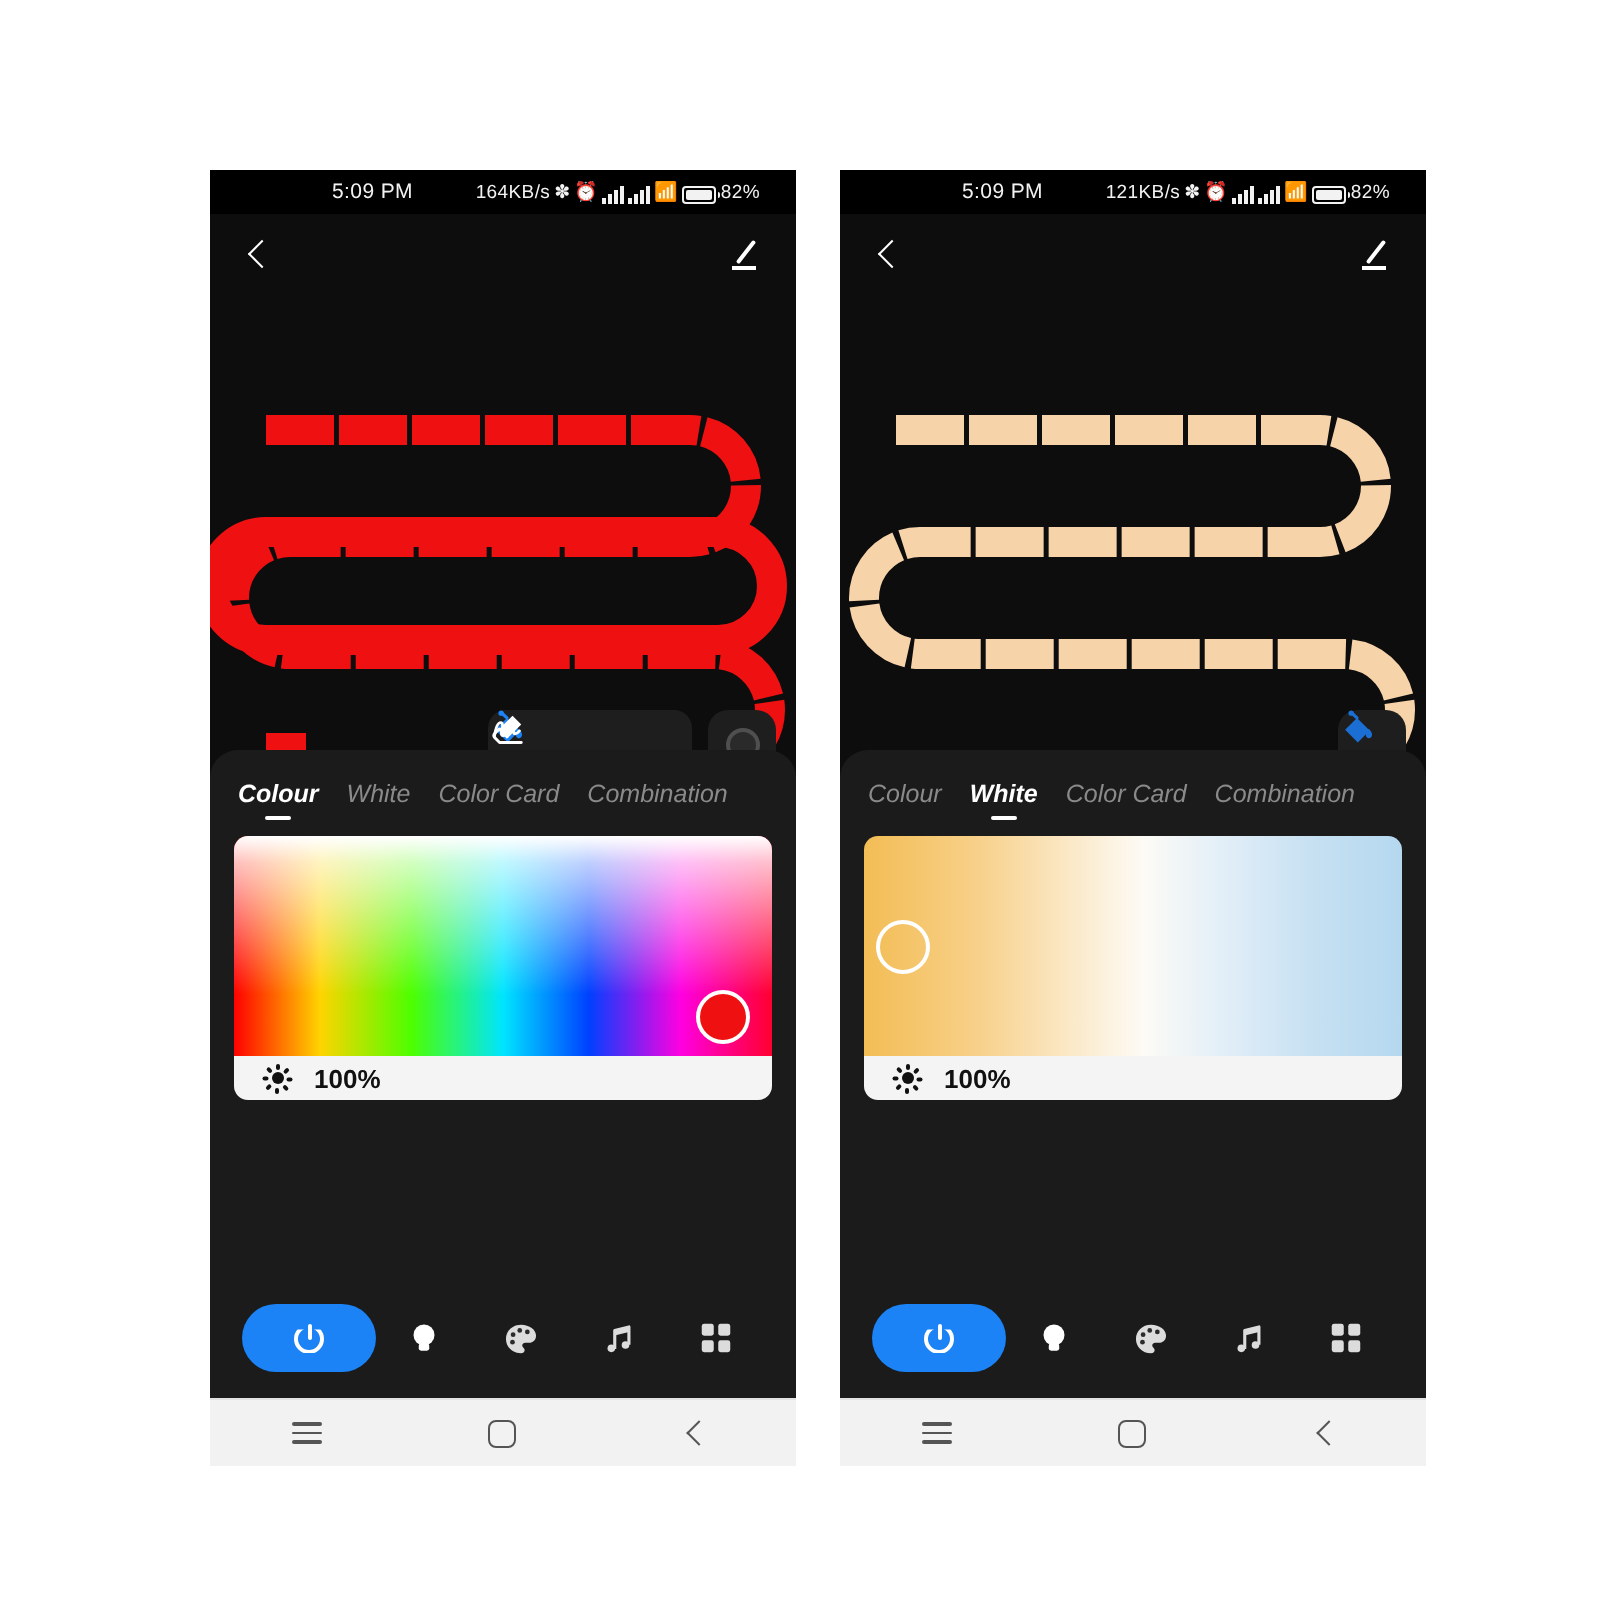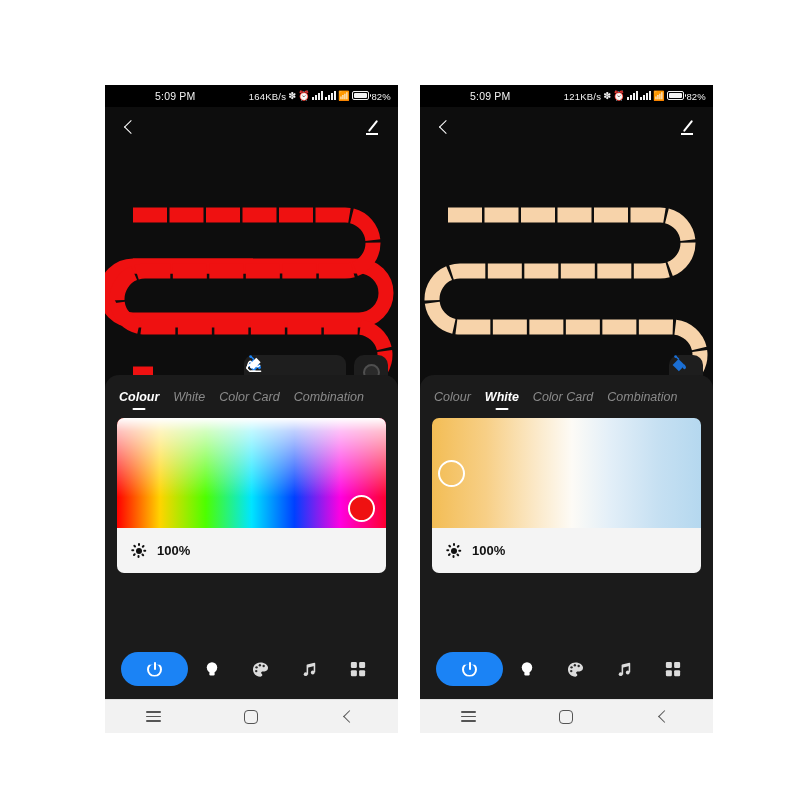--- a/index.html
+++ b/index.html
@@ -16,24 +16,24 @@
     background:#0d0d0d;overflow:hidden;
   }
   #phone-left{left:105px;}
   #phone-right{left:420px;}
 
   
   .statusbar{
     height:22px;background:#000;color:#f2f2f2;
     display:flex;align-items:center;
     font-size:10.5px;letter-spacing:.2px;
-    padding:0 7px;box-sizing:border-box;
+    padding:0 18px;box-sizing:border-box;
   }
   .sb-time{margin-left:43px;font-size:10.5px;font-weight:400;}
-  .sb-right{margin-left:auto;display:flex;align-items:flex-start;gap:2px;}
+  .sb-right{margin-left:auto;display:flex;align-items:flex-end;gap:2px;}
   .sb-speed{font-size:9.5px;}
   .sb-ico{font-size:9.5px;line-height:1;display:inline-block;}
   .bars{display:inline-flex;align-items:flex-end;gap:1px;height:9px;}
   .bars i{display:block;width:2px;background:#f2f2f2;}
   .bars i:nth-child(1){height:3px}.bars i:nth-child(2){height:5px}
   .bars i:nth-child(3){height:7px}.bars i:nth-child(4){height:9px}
   .batt{
     width:17px;height:9px;border:1.3px solid #f2f2f2;border-radius:2px;
     position:relative;display:inline-block;box-sizing:border-box;padding:1px;
   }
@@ -123,21 +123,21 @@
     width:27px;height:27px;border:2.6px solid #ffffff;background:#ef1111;
     right:11px;bottom:6px;
   }
   .dot.hollow{
     width:27px;height:27px;border:2.2px solid #ffffff;background:transparent;
     left:6px;top:42px;
   }
 
   .brightbar{
     background:#f4f4f4;border-radius:0 0 7px 7px;
-    height:45px;display:flex;align-items:center;gap:11px;
+    height:22px;display:flex;align-items:center;gap:11px;
     padding:0 14px;box-sizing:border-box;margin:0 12px;
   }
   .sun{position:relative;width:15px;height:15px;flex:none;}
   .sun .core{position:absolute;left:4.5px;top:4.5px;width:6px;height:6px;border-radius:50%;background:#111;}
   .sun .ray{position:absolute;left:7px;top:0;width:1.5px;height:3px;background:#111;border-radius:1px;transform-origin:0.75px 7.5px;}
   .bright-val{font-size:13px;font-weight:bold;color:#111;}
 
   
   .actions{
     margin-top:auto;display:flex;align-items:center;

